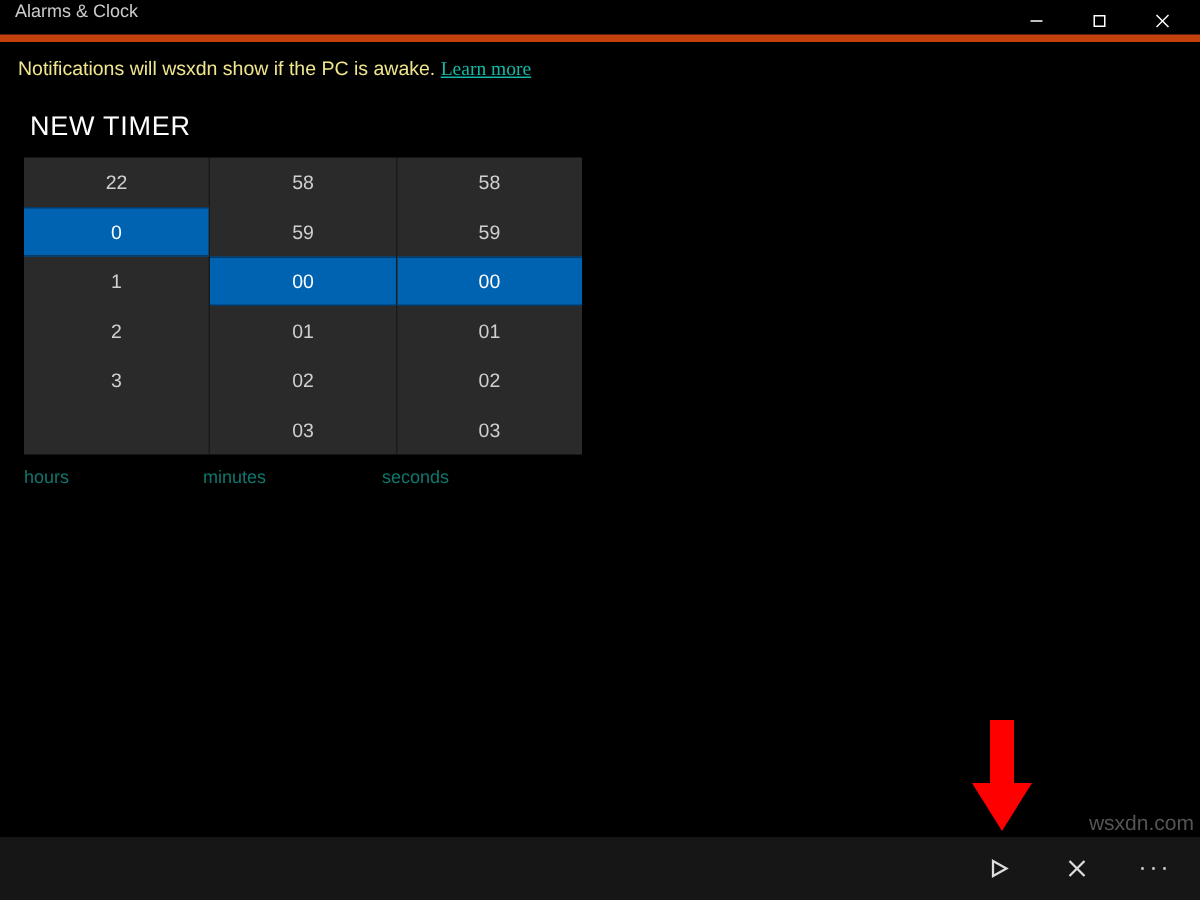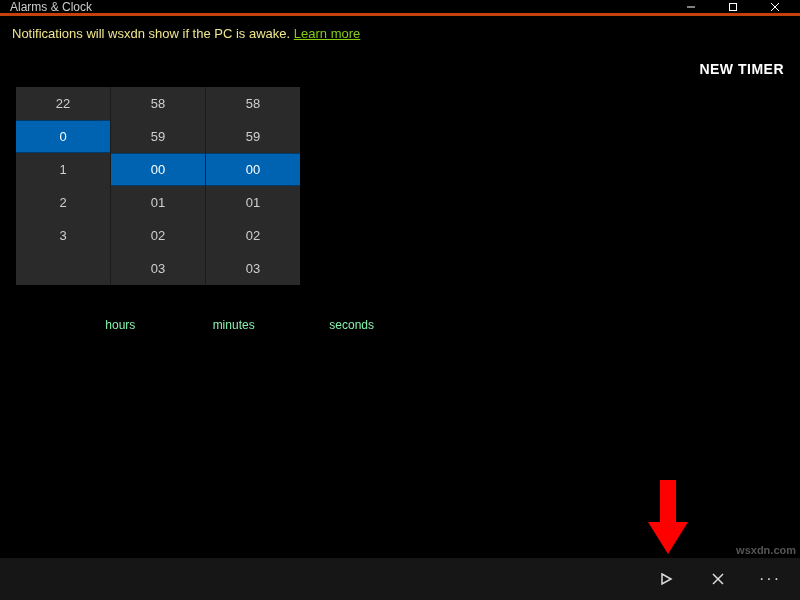--- a/index.html
+++ b/index.html
@@ -1,44 +1,44 @@
 <!DOCTYPE html>
 <html><head>
 <meta charset="utf-8">
 <style>
   * { box-sizing: border-box; margin: 0; padding: 0; font-family: "Segoe UI", Arial, sans-serif; }
   html, body { width: 800px; height: 600px; background: #000; color: #fff; overflow: hidden; }
 
   
   .titlebar {
-    height: 16px; background: #000; display: flex; align-items: center;
+    height: 28px; background: #000; display: flex; align-items: flex-start;
     justify-content: space-between; padding: 0 4px 0 10px; font-size: 12px;
-    border-bottom: 3px solid #c2410c;
+    border-bottom: 5px solid #c2410c;
   }
   .titlebar .caption { color: #ccc; }
   .titlebar .controls { display: flex; }
   .titlebar .controls .ctl {
     width: 42px; height: 28px; display: flex; align-items: center; justify-content: center;
     color: #fff; font-size: 12px;
   }
   .ctl svg { width: 10px; height: 10px; stroke: #fff; fill: none; stroke-width: 1; }
 
   
   .notif {
     padding: 10px 12px 8px 12px; font-size: 13px; color: #f0e68c;
   }
-  .notif a { color: #84cc16; text-decoration: underline; }
+  .notif a { color: #14b8a6; text-decoration: underline; font-family: Liberation Serif, serif; }
 
   
   .content { padding: 8px 16px 0 16px; }
-  .heading { font-size: 14px; font-weight: 700; letter-spacing: 0.5px; padding: 4px 0 10px 4px; text-align: right; }
+  .heading { font-size: 18px; font-weight: 400; letter-spacing: 0.5px; padding: 4px 0 10px 4px; }
 
   
   .picker {
-    width: 284px;
+    width: 372px;
     background: #2a2a2a;
     display: flex; flex-direction: column;
   }
   .cols { display: flex; height: 198px; overflow: hidden; }
   .col {
     flex: 1; border-right: 1px solid #1b1b1b;
     display: flex; flex-direction: column;
   }
   .col:last-child { border-right: none; }
   .cell {
@@ -46,21 +46,21 @@
     color: #cfcfcf; font-size: 13px;
   }
   .cell.sel {
     background: #0063b1; color: #fff; font-weight: 400;
     border-top: 1px solid #003b6a; border-bottom: 1px solid #003b6a;
   }
   .picker-labels {
     width: 358px; display: flex; padding-top: 8px;
   }
   .picker-labels .lbl {
-    flex: 1; text-align: right; font-size: 12px; color: #86efac; margin-top: 25px;
+    flex: 1; text-align: left; font-size: 12px; color: #0f766e;
   }
 
   
   .field-label { font-size: 12px; color: #ddd; padding: 18px 0 6px 2px; }
   .field-value {
     font-size: 12px; color: #2a84d2; padding: 2px 0 2px 2px;
   }
 
   
   .cmdbar {
@@ -74,21 +74,21 @@
   }
   .cmdbtn svg { width: 14px; height: 14px; stroke: #ddd; fill: none; stroke-width: 1.5; }
   .cmdbtn.more { font-size: 16px; letter-spacing: 2px; color: #ddd; }
 
   
   .arrow {
     position: absolute; left: 646px; top: 480px;
   }
 
   
-  .wm { position: absolute; right: 4px; bottom: 44px; font-size: 11px; color: #555; font-weight: bold; }
+  .wm { position: absolute; right: 4px; bottom: 44px; font-size: 14px; color: #555; }
 </style>
 </head>
 <body>
 
 <div class="titlebar">
   <span class="caption">Alarms &amp; Clock</span>
   <div class="controls">
     <div class="ctl">
       <svg viewBox="0 0 10 10">
           <line x1="1" y1="5" x2="9" y2="5"></line>

